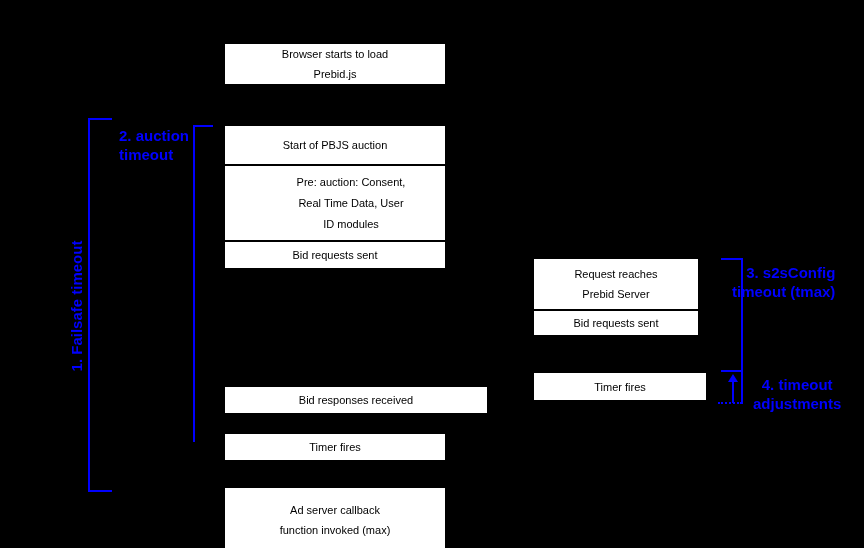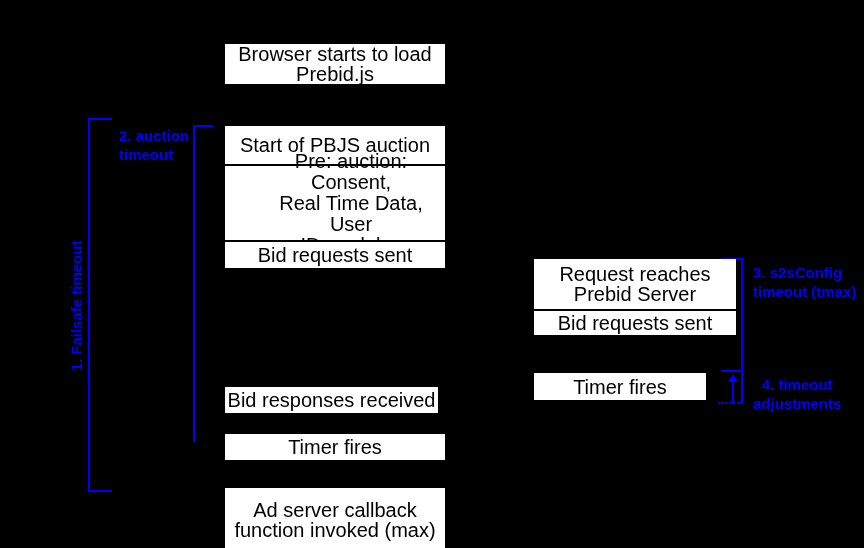--- a/index.html
+++ b/index.html
@@ -13,41 +13,41 @@
   }
   
   .box {
     position: absolute;
     background: #ffffff;
     color: #000000;
     display: flex;
     align-items: center;
     justify-content: center;
     text-align: center;
-    font-size: 20px;
+    font-size: 11px;
     line-height: 20px;
     white-space: pre-line;
     box-sizing: border-box;
   }
   .stack { position: absolute; border-radius: 14px; }
   .stack .box { position: relative; width: 100%; }
   .stack .box + .box { border-top: 2px solid #000000; }
 
   
   .b1  { left: 225px; top: 44px;  width: 220px; height: 40px; }
   .stack-mid { left: 225px; top: 126px; width: 220px; }
   .b2  { height: 38px; }
   .b3  { height: 76px; line-height: 21px; padding-left: 32px; }
   .b4  { height: 28px; }
-  .b5  { left: 225px; top: 387px; width: 213px; height: 26px; }
+  .b5  { left: 225px; top: 387px; width: 262px; height: 26px; }
   .b6  { left: 225px; top: 434px; width: 220px; height: 26px; }
   .b7  { left: 225px; top: 488px; width: 220px; height: 63px; }
 
   
-  .stack-right { left: 534px; top: 259px; width: 202px; }
+  .stack-right { left: 534px; top: 259px; width: 164px; }
   .b8  { height: 50px; }
   .b9  { height: 26px; }
   .b10 { left: 534px; top: 373px; width: 172px; height: 27px; }
 
   
   .bl { position: absolute; background: #0000ff; }
   .v1  { left: 88px;  top: 118px; width: 2px;  height: 374px; } 
   .t1a { left: 88px;  top: 118px; width: 24px; height: 2px; }   
   .t1b { left: 88px;  top: 490px; width: 24px; height: 2px; }   
   .v2  { left: 193px; top: 125px; width: 2px;  height: 317px; } 
@@ -75,21 +75,21 @@
     font-size: 15px;
     line-height: 19px;
     white-space: pre-line;
   }
   .lab-failsafe {
     left: 7px; top: 297px; width: 140px; height: 18px;
     text-align: center; line-height: 18px; white-space: nowrap;
     transform: rotate(-90deg);
   }
   .lab-auction  { right: 675px; top: 126px; }
-  .lab-s2s      { left: 753px;  top: 263px; text-align: left; }
+  .lab-s2s      { left: 732px;  top: 263px; text-align: right; }
   .lab-adjust   { left: 753px;  top: 375px; text-align: center; }
 </style>
 </head>
 <body>
 
 <div class="canvas">
 
   <div>
     <div class="bl v1"></div>
     <div class="bl t1a"></div>

